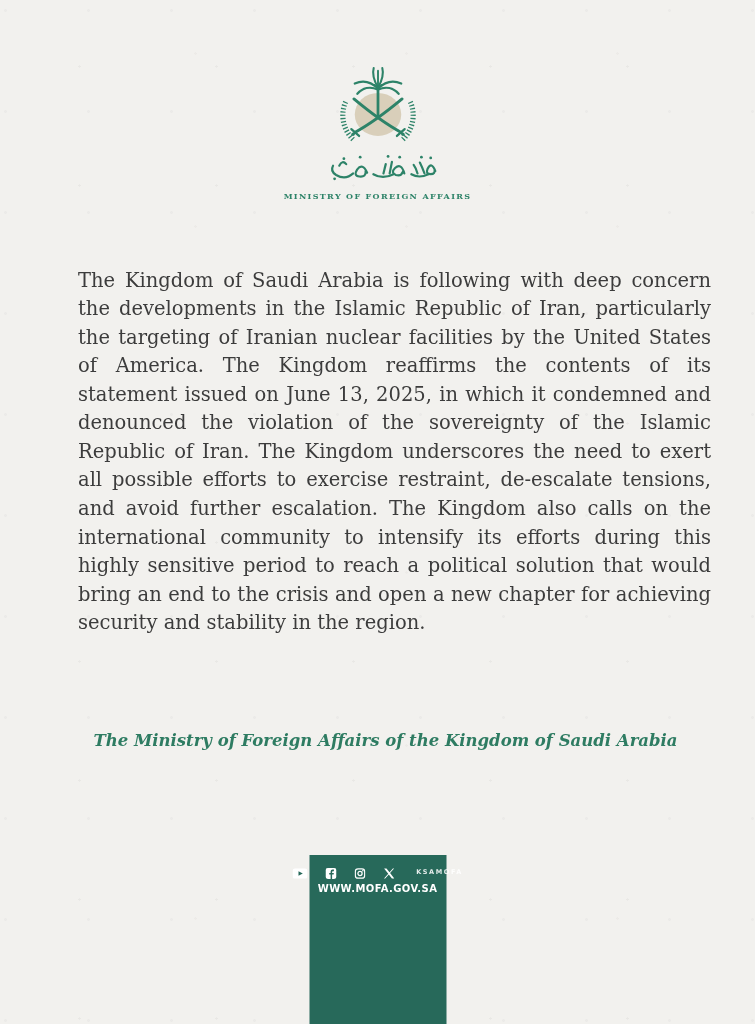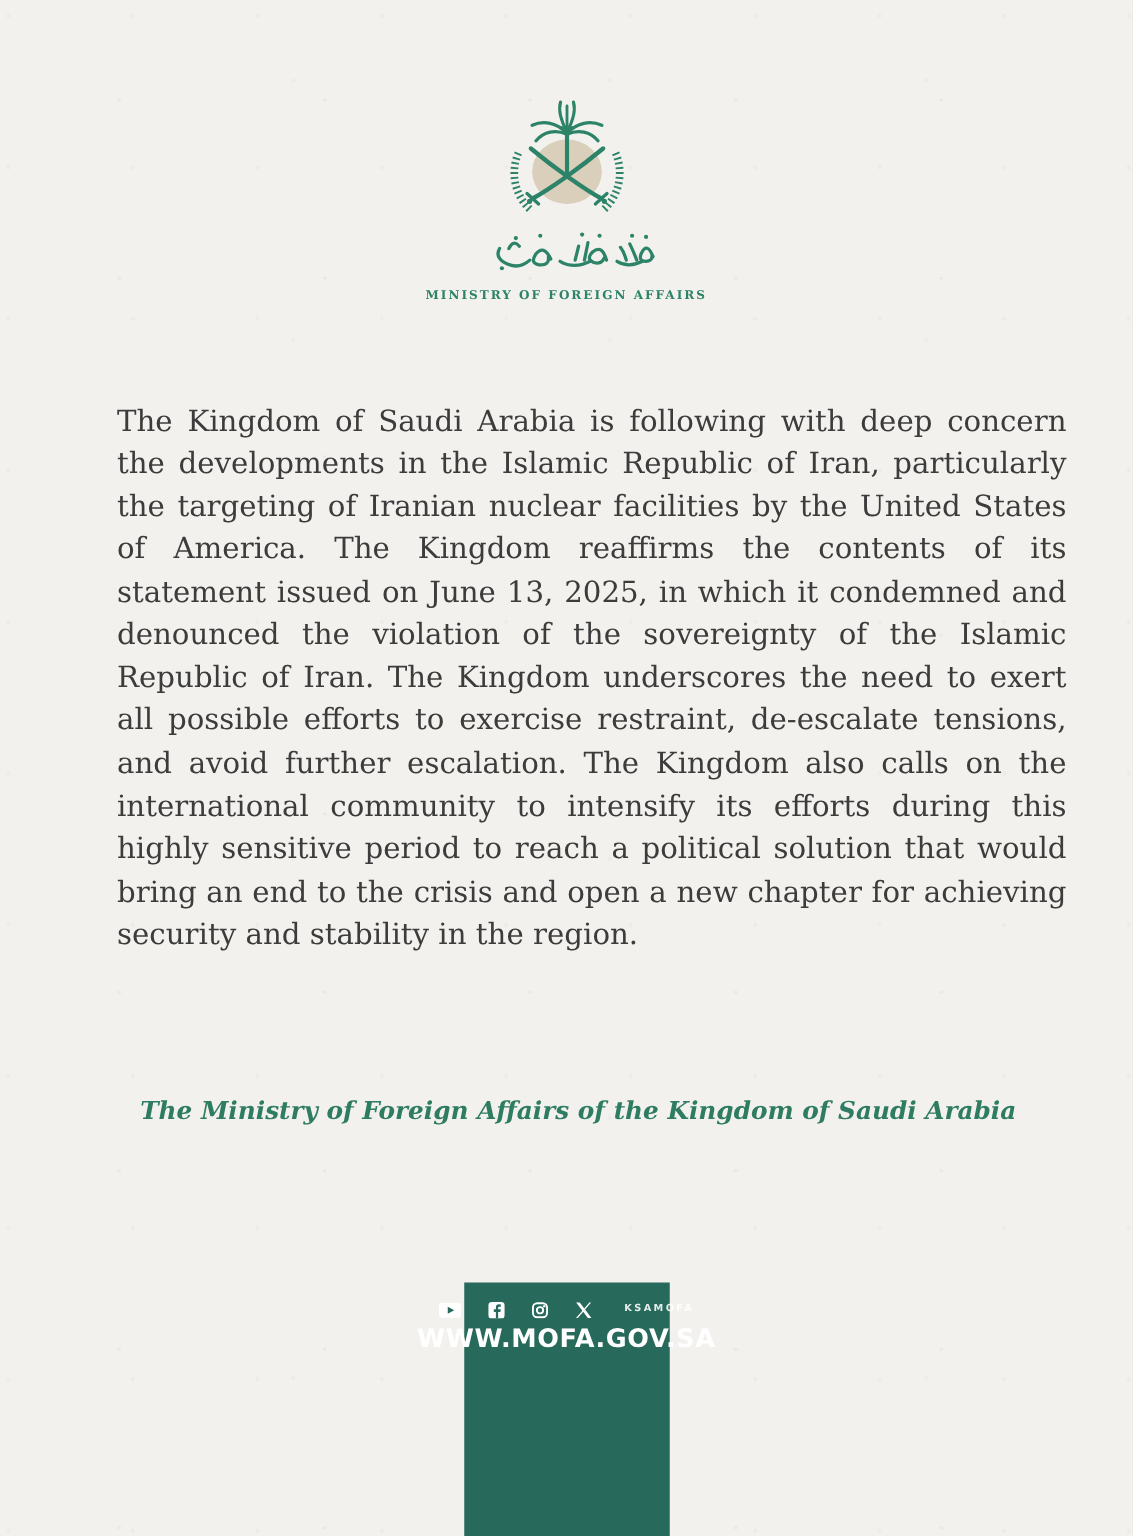--- a/index.html
+++ b/index.html
@@ -46,21 +46,21 @@
     padding-top:13px; box-sizing:border-box;
   }
   .icons-row { display:flex; align-items:flex-start; gap:18px; height:12px; }
   .icons-row svg { display:block; }
   .handle {
     color:rgba(255,255,255,0.88); font-family:"DejaVu Sans", sans-serif;
     font-size:6.5px; font-weight:bold; letter-spacing:1.6px; margin-left:4px; white-space:nowrap;
   }
   .site {
     margin-top:3px; color:#ffffff; font-family:"DejaVu Sans", sans-serif;
-    font-size:17px; font-weight:bold; letter-spacing:0.4px; white-space:nowrap;
+    font-size:10px; font-weight:bold; letter-spacing:0.4px; white-space:nowrap;
   }
 </style>
 </head>
 <body>
 
 <div class="page">
 
   <div class="logo-block">
 
     <div class="emblem">

